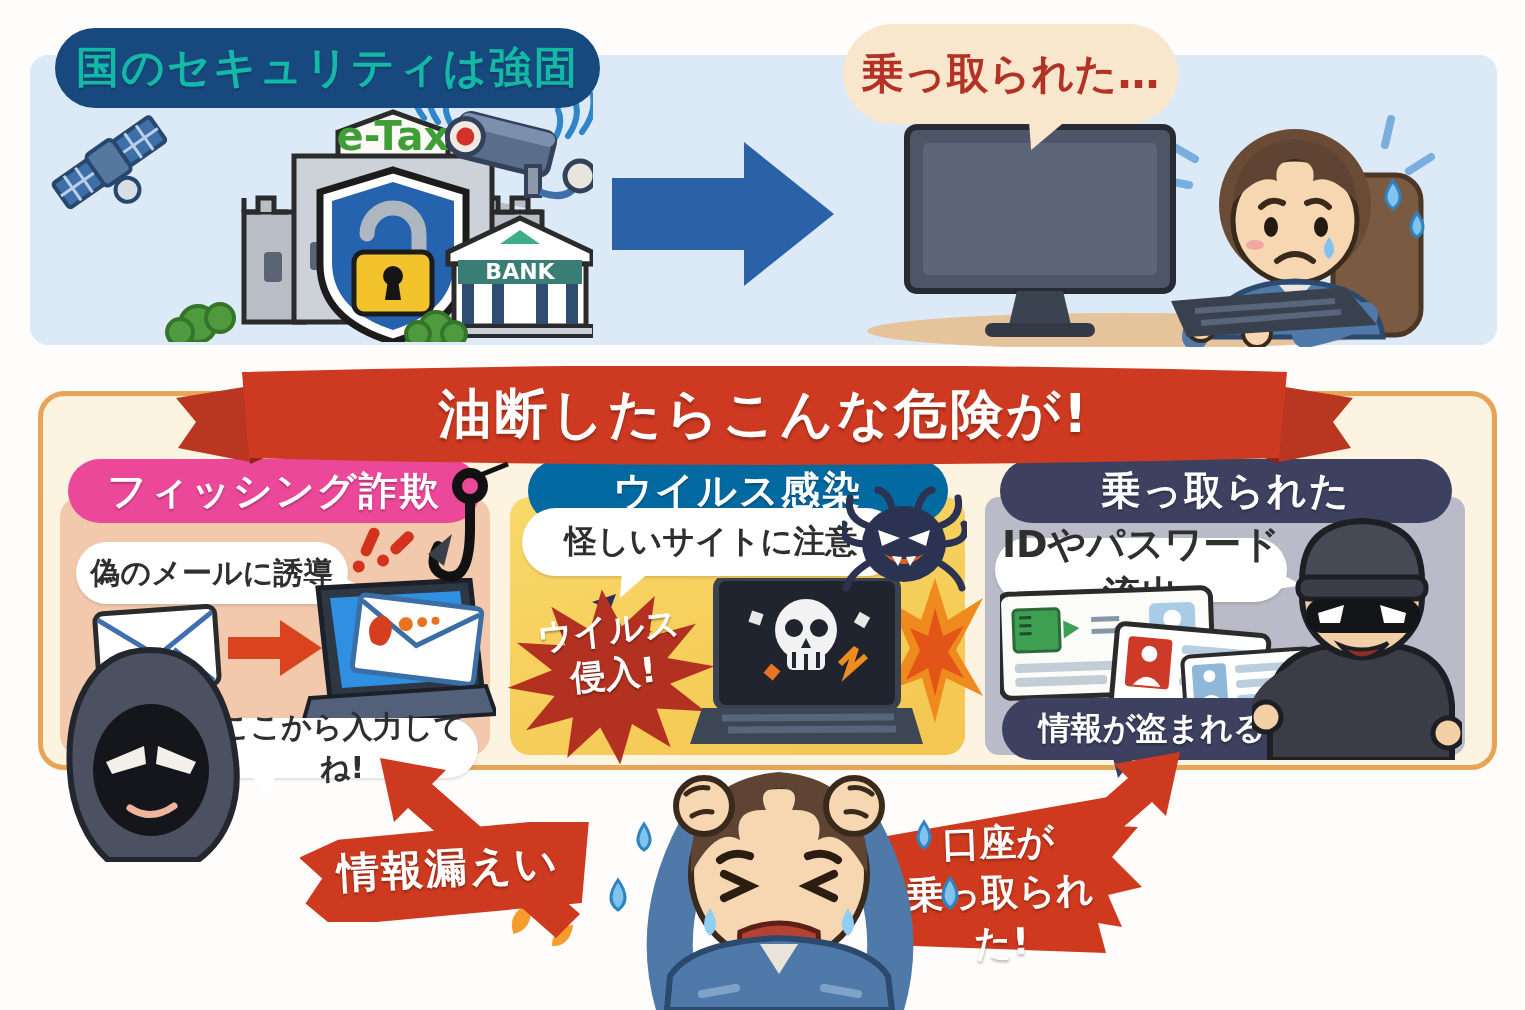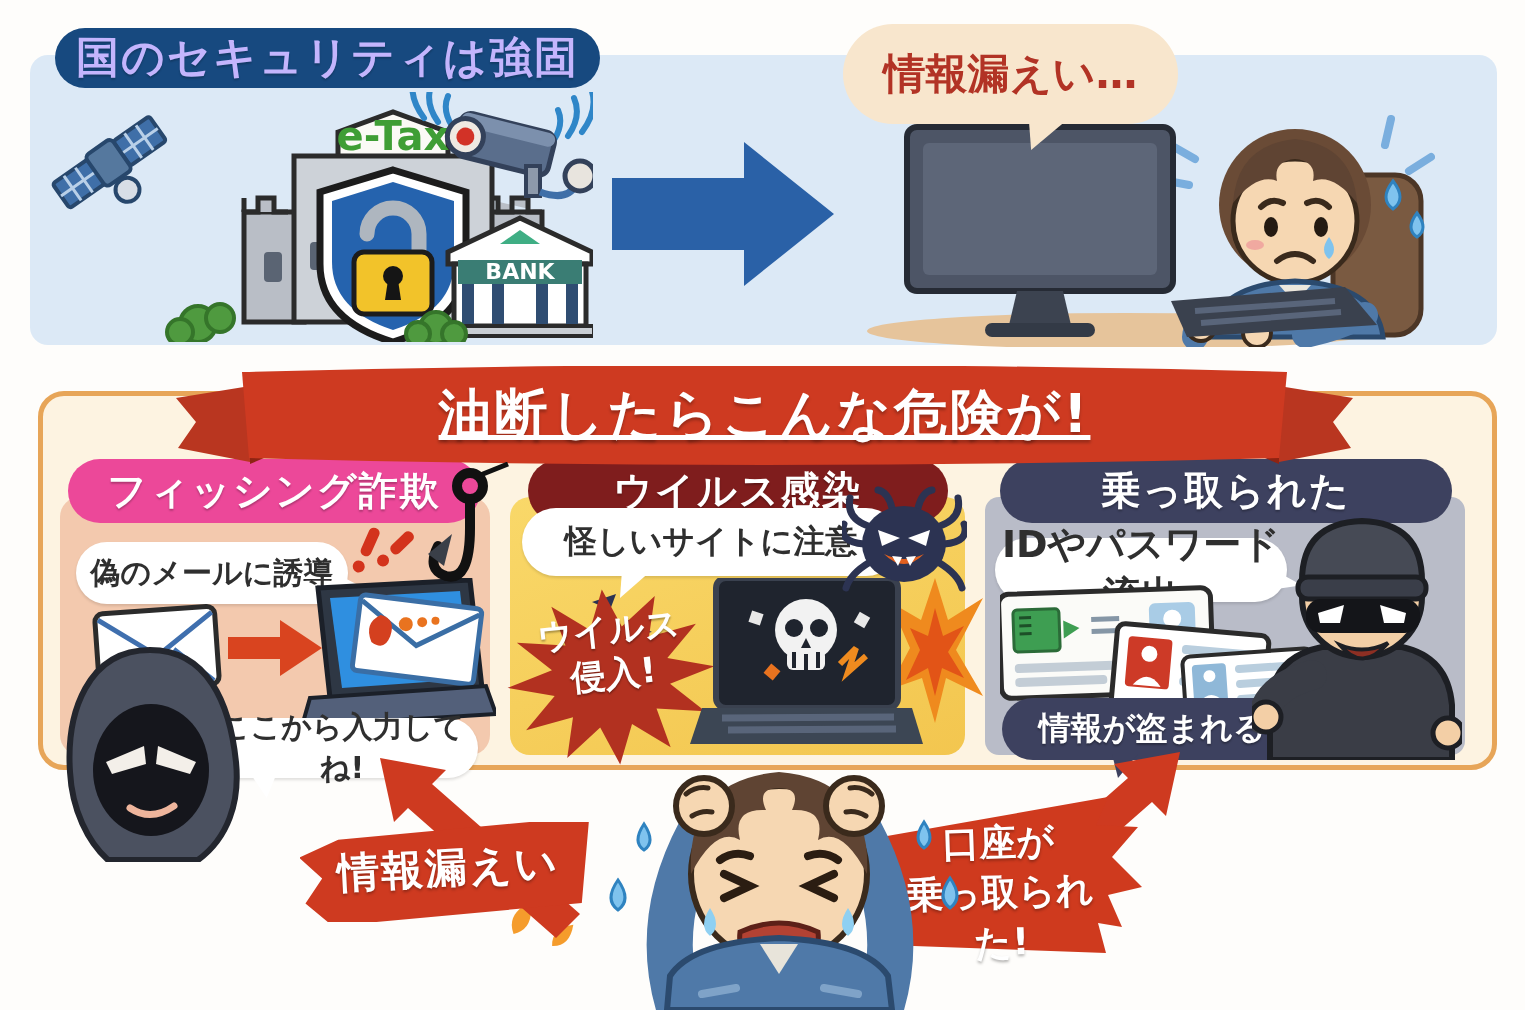--- a/index.html
+++ b/index.html
@@ -7,49 +7,49 @@
     width:1525px;height:1010px;position:relative;overflow:hidden;
     background:#fefdfb;
     font-family:"DejaVu Sans","Liberation Sans",sans-serif;
     font-weight:bold;
   }
   .abs{position:absolute;}
   .ctr{display:flex;align-items:center;justify-content:center;text-align:center;}
 
   
   .top-panel{left:30px;top:55px;width:1467px;height:290px;background:#dce9f6;border-radius:18px;z-index:1;}
-  .top-title{left:55px;top:28px;width:545px;height:60px;background:#17497f;border-radius:40px;
-    color:#c4b5fd;font-size:43px;letter-spacing:2px;z-index:3;text-shadow:0 2px 2px rgba(0,0,0,.2);}
+  .top-title{left:55px;top:28px;width:545px;height:80px;background:#17497f;border-radius:40px;
+    color:#14b8a6;font-size:43px;letter-spacing:2px;z-index:3;text-shadow:0 2px 2px rgba(0,0,0,.2);}
   .left-illu{left:48px;top:92px;z-index:2;}
   .big-arrow{left:612px;top:140px;z-index:2;}
   .relief-bubble{left:843px;top:24px;width:335px;height:100px;background:#f8e6cd;border-radius:52px;
     color:#b23325;font-size:42px;z-index:3;}
   .relief-bubble::after{content:"";position:absolute;left:54%;bottom:-26px;width:0;height:0;
     border-top:30px solid #f8e6cd;border-left:12px solid transparent;border-right:26px solid transparent;
     transform:skewX(-18deg);}
   .right-illu{left:865px;top:85px;z-index:2;}
 
   
   .ribbon-svg{left:172px;top:366px;z-index:4;}
   .ribbon-text{left:172px;top:374px;width:1185px;height:82px;color:#ffffff;font-size:53px;
-    letter-spacing:3px;z-index:5;text-shadow:0 3px 3px rgba(0,0,0,.25);text-decoration:underline;}
+    letter-spacing:3px;z-index:5;text-shadow:0 3px 3px rgba(0,0,0,.25);}
 
   
   .danger-panel{left:38px;top:391px;width:1449px;height:369px;background:#fdf3e1;
     border:5px solid #e7a558;border-radius:26px;z-index:1;}
 
   
   .p1-bg{left:60px;top:497px;width:430px;height:258px;background:#f3c9ae;border-radius:20px;z-index:2;}
   .p2-bg{left:510px;top:497px;width:455px;height:258px;background:linear-gradient(160deg,#f9d869,#f3c64f);border-radius:20px;z-index:2;}
   .p3-bg{left:985px;top:497px;width:480px;height:258px;background:#b9bcc8;border-radius:14px;z-index:2;}
 
   .panel-header{height:64px;border-radius:34px;color:#ffffff;font-size:39px;letter-spacing:2px;
     z-index:3;text-shadow:0 2px 2px rgba(0,0,0,.25);}
   .p1-header{left:68px;top:459px;width:412px;background:#ec4899;}
-  .p2-header{left:528px;top:459px;width:420px;background:#7f1d1d;}
+  .p2-header{left:528px;top:459px;width:420px;background:#0369a1;}
   .p3-header{left:1000px;top:459px;width:452px;background:#3d415f;}
 
   .white-bubble{background:#ffffff;border-radius:34px;color:#2f2f2f;z-index:3;
     box-shadow:0 2px 3px rgba(0,0,0,.12);margin-top:12px;}
   .p1-bubble1{left:76px;top:530px;width:272px;height:62px;font-size:30px;}
   .p1-bubble1::after{content:"";position:absolute;right:-16px;top:34px;width:0;height:0;
     border-left:34px solid #ffffff;border-top:8px solid transparent;border-bottom:16px solid transparent;
     transform:rotate(14deg);}
   .p1-bubble2{left:206px;top:706px;width:272px;height:60px;font-size:30px;z-index:4;}
   .p1-bubble2::after{content:"";position:absolute;left:48px;bottom:-20px;width:0;height:0;
@@ -155,21 +155,21 @@
       <circle cx="370" cy="242" r="12"></circle>
       <circle cx="406" cy="242" r="12"></circle>
   </g>
 </svg>
 
 <svg class="abs big-arrow" width="225" height="150" viewBox="0 0 225 150">
   <polygon points="0,38 132,38 132,2 222,74 132,146 132,110 0,110" fill="#2a61a7"></polygon>
 </svg>
 
 <div class="abs ctr relief-bubble">
-  <span>情報漏えい…</span>
+  <span>乗っ取られた…</span>
 </div>
 
 <svg class="abs right-illu" width="570" height="262" viewBox="0 0 570 262">
   <rect x="468" y="90" width="88" height="160" rx="26" fill="#7a5a41" stroke="#4c3626" stroke-width="5"></rect>
   <ellipse cx="260" cy="246" rx="258" ry="18" fill="#e6c49b"></ellipse>
 
   <path d="M330,74 l-28,-16 M324,100 l-32,-6 M520,60 l6,-26 M544,86 l22,-14" stroke="#7aaede" stroke-width="8" stroke-linecap="round"></path>
 
   <path d="M528,96 q14,18 0,28 q-14,-10 0,-28 Z" fill="#7fc3ee" stroke="#2f83c0" stroke-width="3"></path>
   <path d="M552,128 q12,16 0,24 q-12,-8 0,-24 Z" fill="#7fc3ee" stroke="#2f83c0" stroke-width="3"></path>

